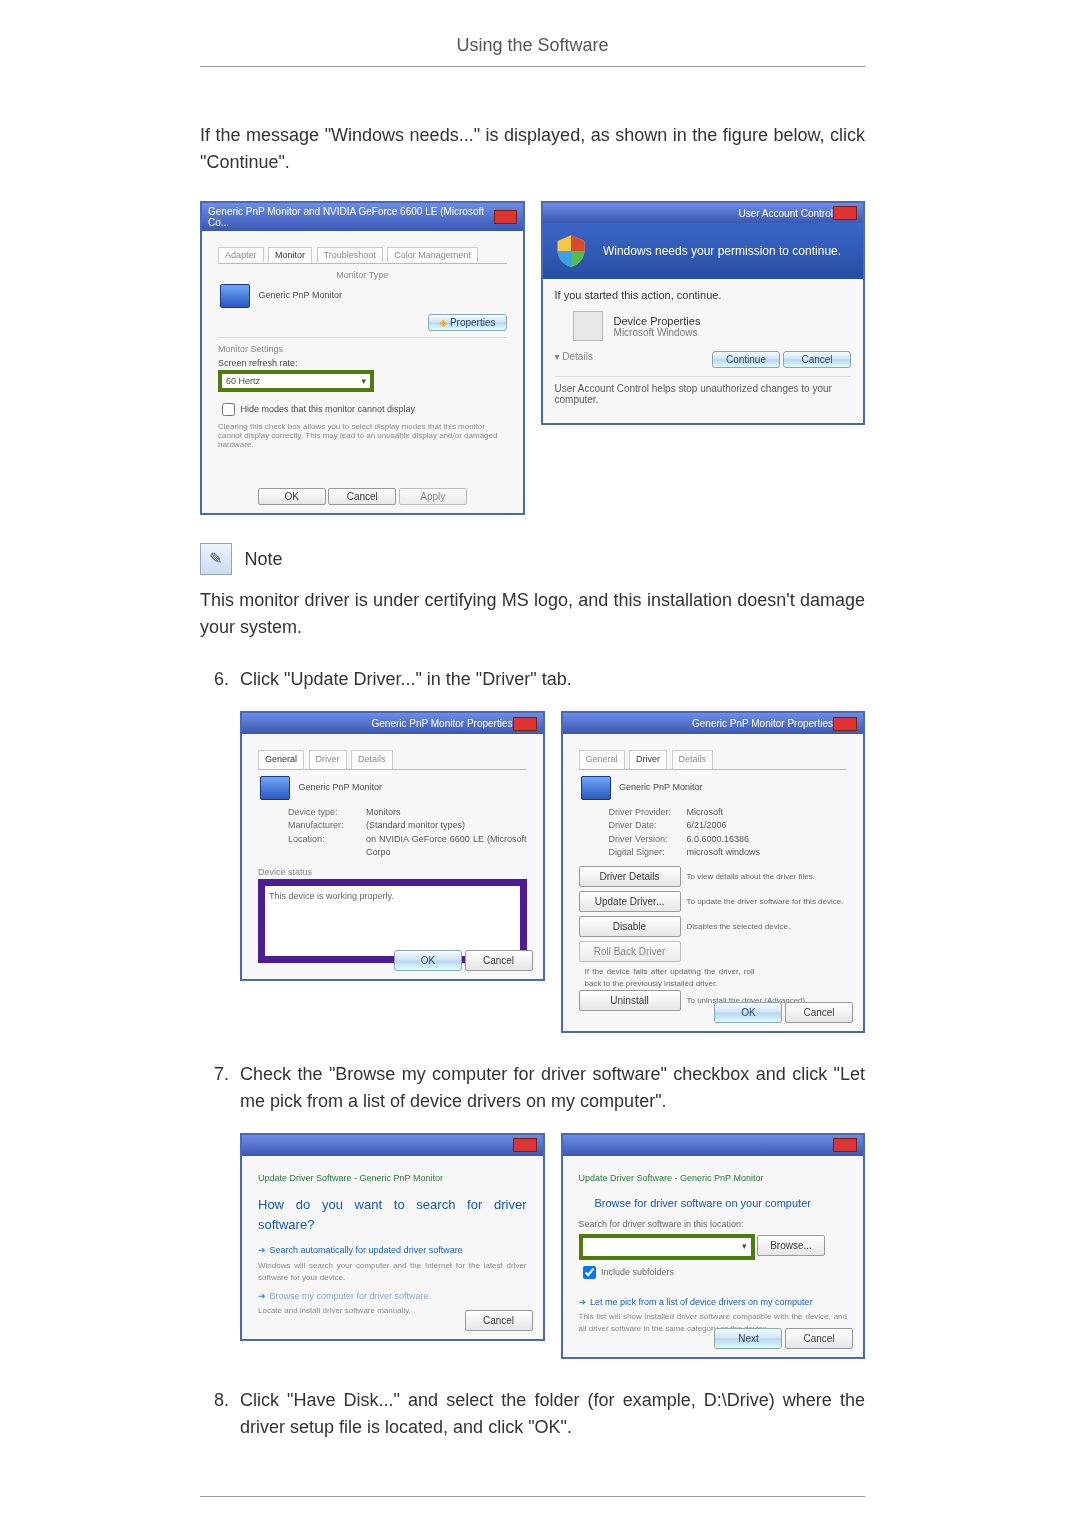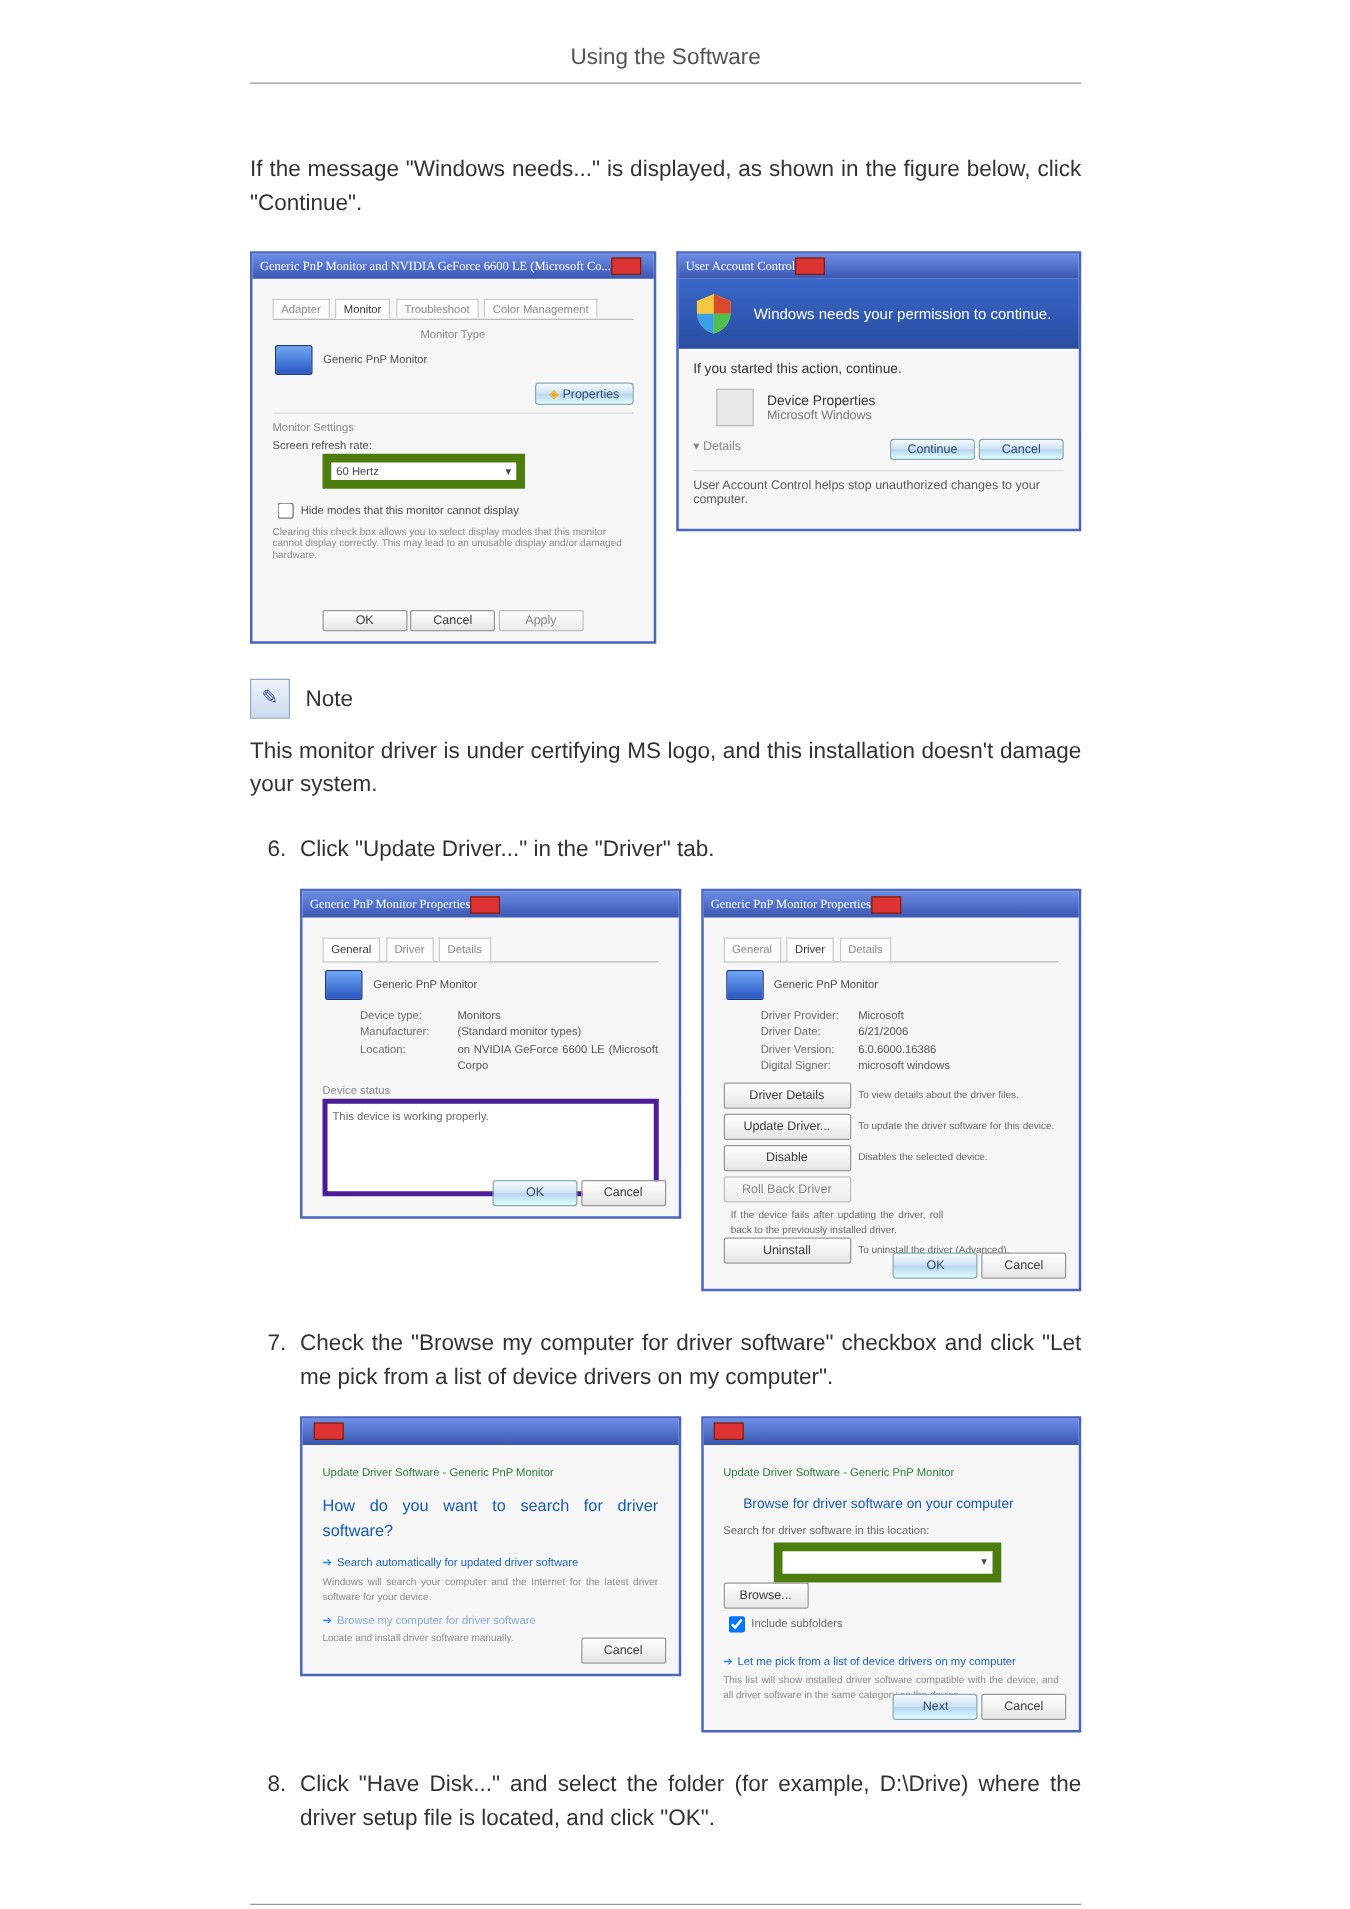--- a/index.html
+++ b/index.html
@@ -53,23 +53,22 @@
     .pane {
       border: 2px solid #4a66bd;
       background: #f7f7f7;
     }
     .titlebar {
       background: linear-gradient(#6c8de6, #3a57b2);
       color: #fff;
       padding: 3px 6px;
       font-size: 10px;
       display: flex;
-      justify-content: flex-start;
+      justify-content: flex-end;
       align-items: center;
-      font-family: Liberation Serif, serif;
     }
     .titlebar .close { background: #d33; width: 22px; height: 12px; border: 1px solid #721; }
     .pane-body { padding: 16px; font-size: 9px; color: #4a4a4a; }
 
     .tabs { border-bottom: 1px solid #bbb; margin-bottom: 6px; color: #8a8a8a; }
     .tabs span { display:inline-block; padding:2px 6px; border:1px solid #ccc; border-bottom:none; background:#fdfdfd; margin-right:2px; }
 
     .mon-icon { display:inline-block; width:28px; height:22px; background:linear-gradient(#6fa8f7,#2a56c0); border:1px solid #1a3680; border-radius:2px; vertical-align:middle; margin-right:6px; }
     .btn-vista {
       display:inline-block; padding:2px 10px; font-size:10px;
@@ -114,23 +113,23 @@
 
     
     ol.steps { list-style: decimal; padding-left: 34px; margin:0; }
     ol.steps > li { font-size:18px; line-height:1.5; text-align:justify; margin-bottom:22px; padding-left:6px; }
 
     
     .vistaopt { font-size:9px; color:#1a61c5; margin:4px 0 6px 0; }
     .vistaopt .sub { font-size:8px; color:#8a8a8a; display:block; margin-top:2px; }
     .bullet { color:#2a88e6; margin-right:4px; }
 
-    .select-faux { border:7px solid #4d7c0f; padding:2px 4px; background:#fff; display:inline-block; width:140px; font-size:9px;margin-left:40px; }
-
-    .textframe { border:4px solid #4c1d95; background:#fff; height:62px; padding:4px; font-size:9px; color:#666; }
+    .select-faux { border:4px solid #4d7c0f; padding:2px 4px; background:#fff; display:inline-block; width:140px; font-size:9px; }
+
+    .textframe { border:7px solid #4c1d95; background:#fff; height:62px; padding:4px; font-size:9px; color:#666; }
 
     .mini-hr { border:none; border-top:1px solid #ddd; margin:6px 0; }
 
     .kv { display:grid; grid-template-columns:70px auto; column-gap:8px; font-size:9px; color:#555; }
     .kv span:nth-child(odd){color:#6a6a6a;}
 
     .btn-col .btn-grey { width:80px; margin-bottom:4px; }
     .btn-desc { display:inline-block; margin-left:6px; font-size:8px; color:#666; vertical-align:middle; max-width:170px; }
 
     .page .dual .pane.tallleft { min-height: 310px; position: relative; }

